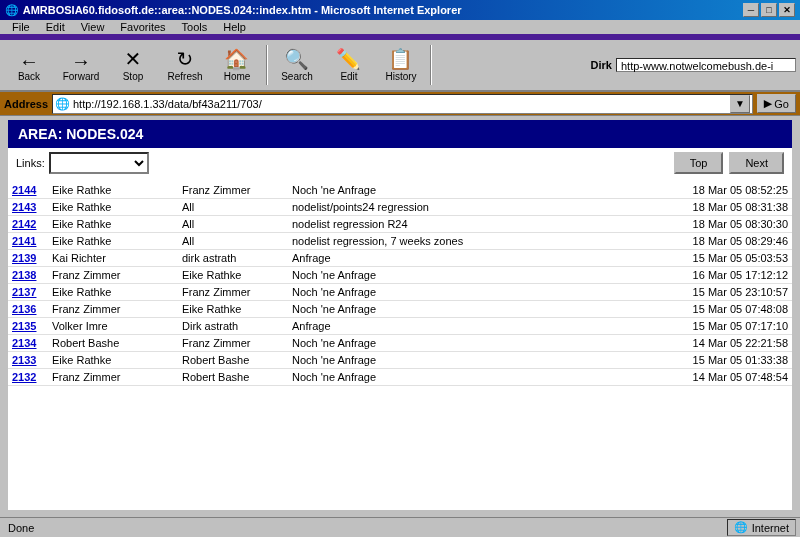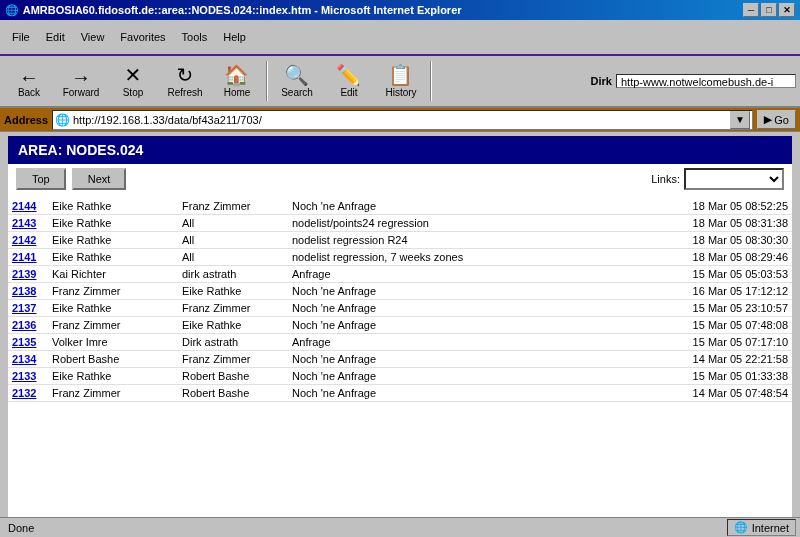--- a/index.html
+++ b/index.html
@@ -28,22 +28,22 @@
       display: flex; align-items: center; justify-content: center;
       cursor: pointer;
     }
 
     
     #menu-bar {
       background: #c0c0c0;
       display: flex;
       align-items: center;
       padding: 2px 4px;
-      height: 36px;
-      border-bottom: 2px solid #4c1d95;
+      height: 20px;
+      border-bottom: 6px solid #4c1d95;
     }
     .menu-item {
       padding: 2px 8px;
       font-size: 11px;
       cursor: pointer;
     }
 
     
     #toolbar {
       background: #c0c0c0;
@@ -319,29 +319,29 @@
   <button id="go-btn">
     <span>▶</span>
     <span>Go</span>
   </button>
 </div>
 
 <div id="main">
   <div id="area-header">AREA: NODES.024</div>
 
   <div id="nav-buttons">
-    <div id="nav-left">
-      <button class="nav-btn">Top</button>
-      <button class="nav-btn">Next</button>
-    </div>
     <div id="links-select-wrap">
       <span id="links-label">Links:</span>
       <select id="links-select">
         <option></option>
       </select>
+    </div>
+    <div id="nav-left">
+      <button class="nav-btn">Top</button>
+      <button class="nav-btn">Next</button>
     </div>
   </div>
 
   <table id="msg-table">
     <tbody id="msg-tbody">
     <tr>
     <td class="msg-id">2144</td>
     <td class="msg-from">Eike Rathke</td>
     <td class="msg-to">Franz Zimmer</td>
     <td class="msg-subject">Noch 'ne Anfrage</td>

